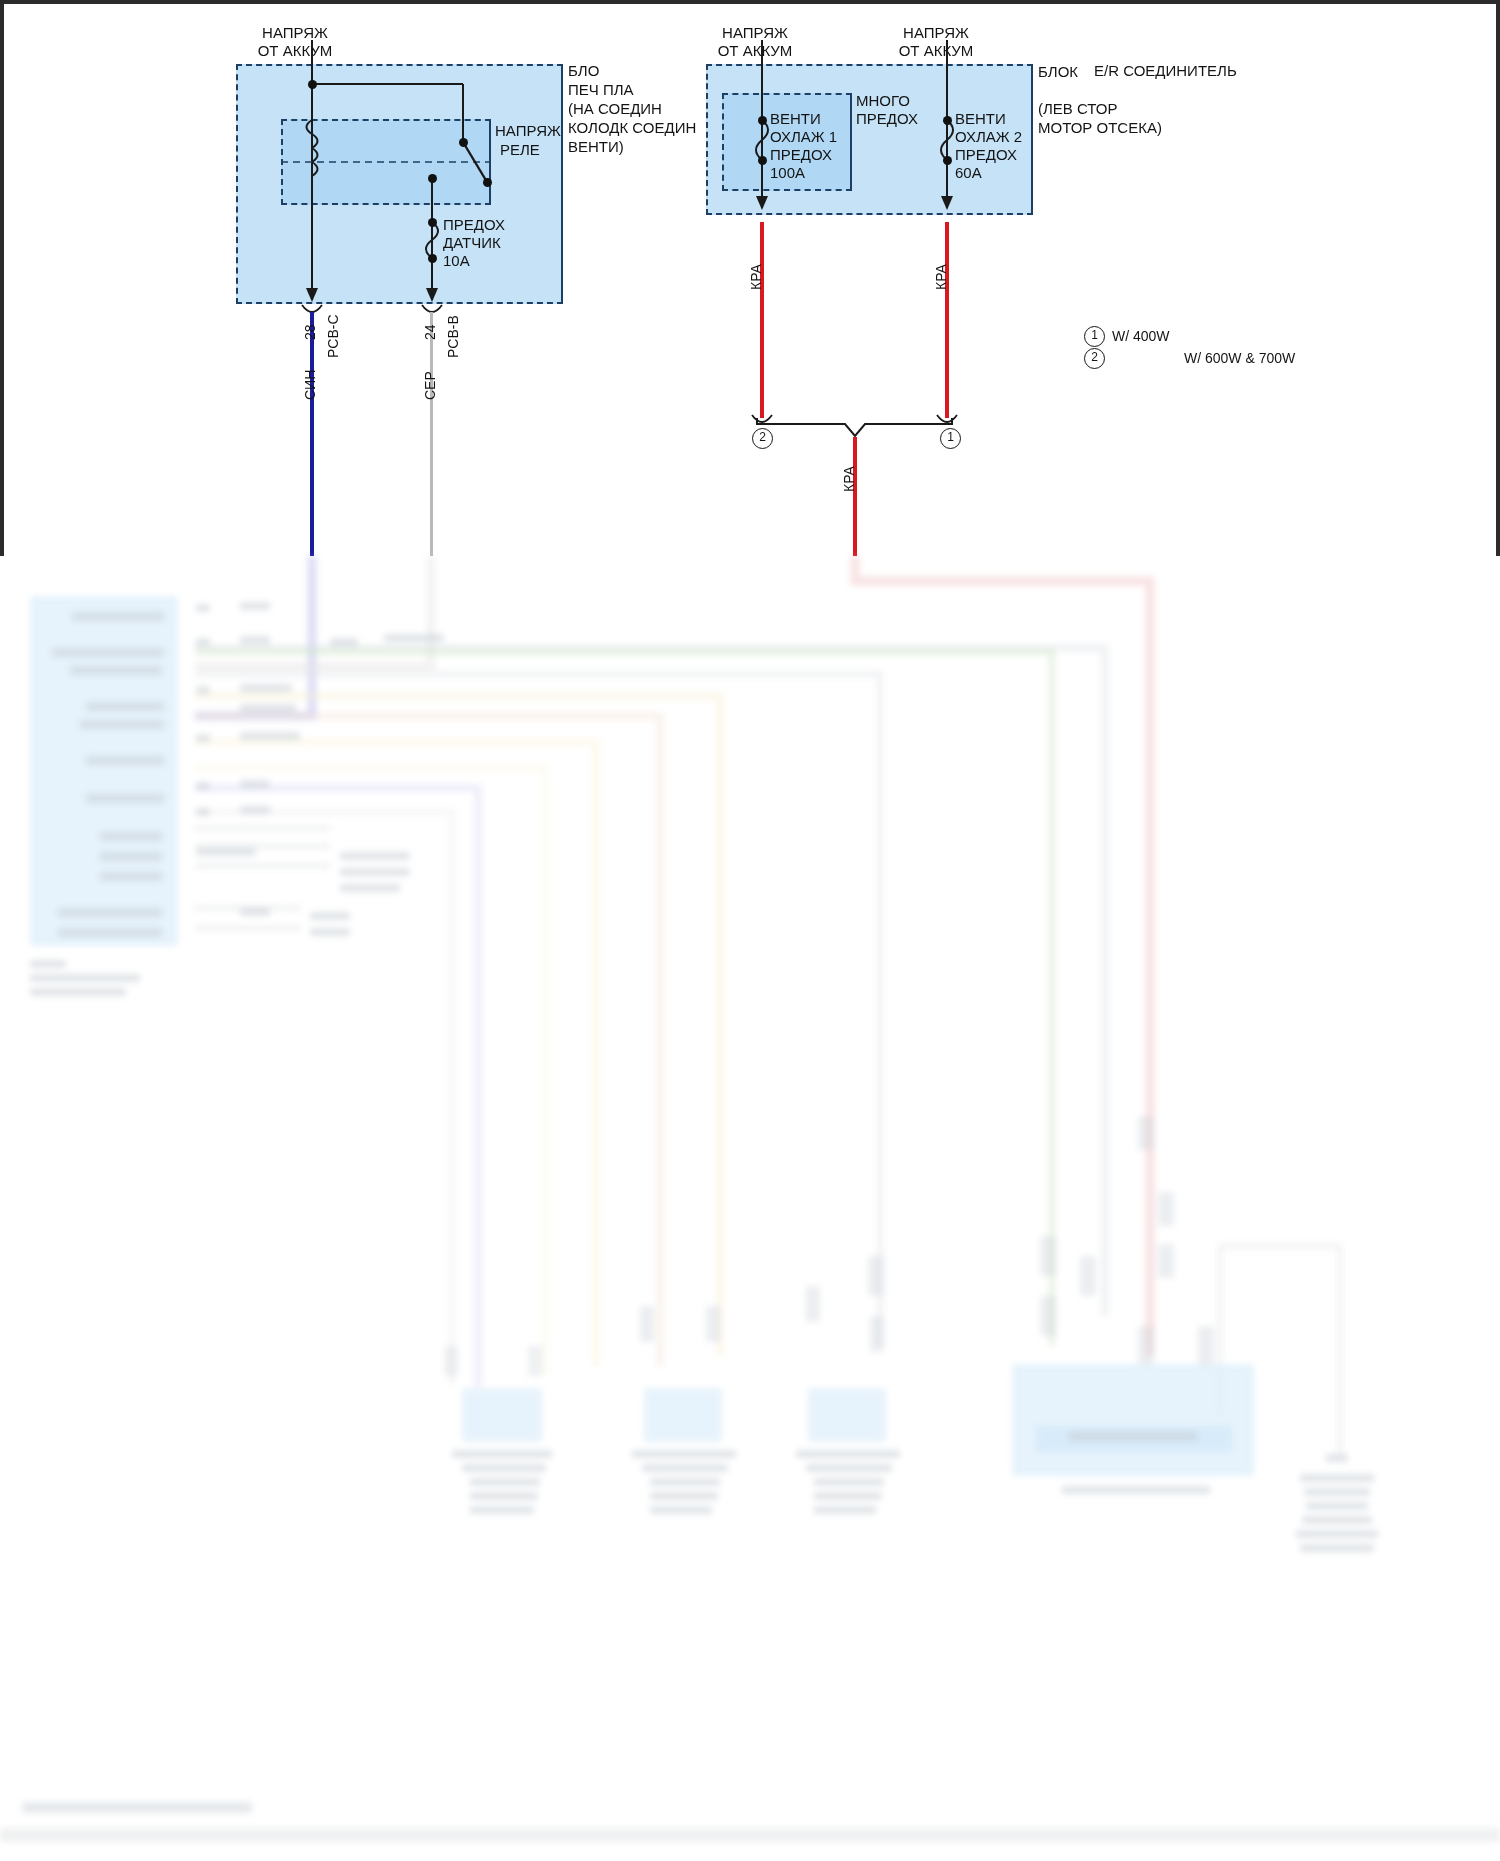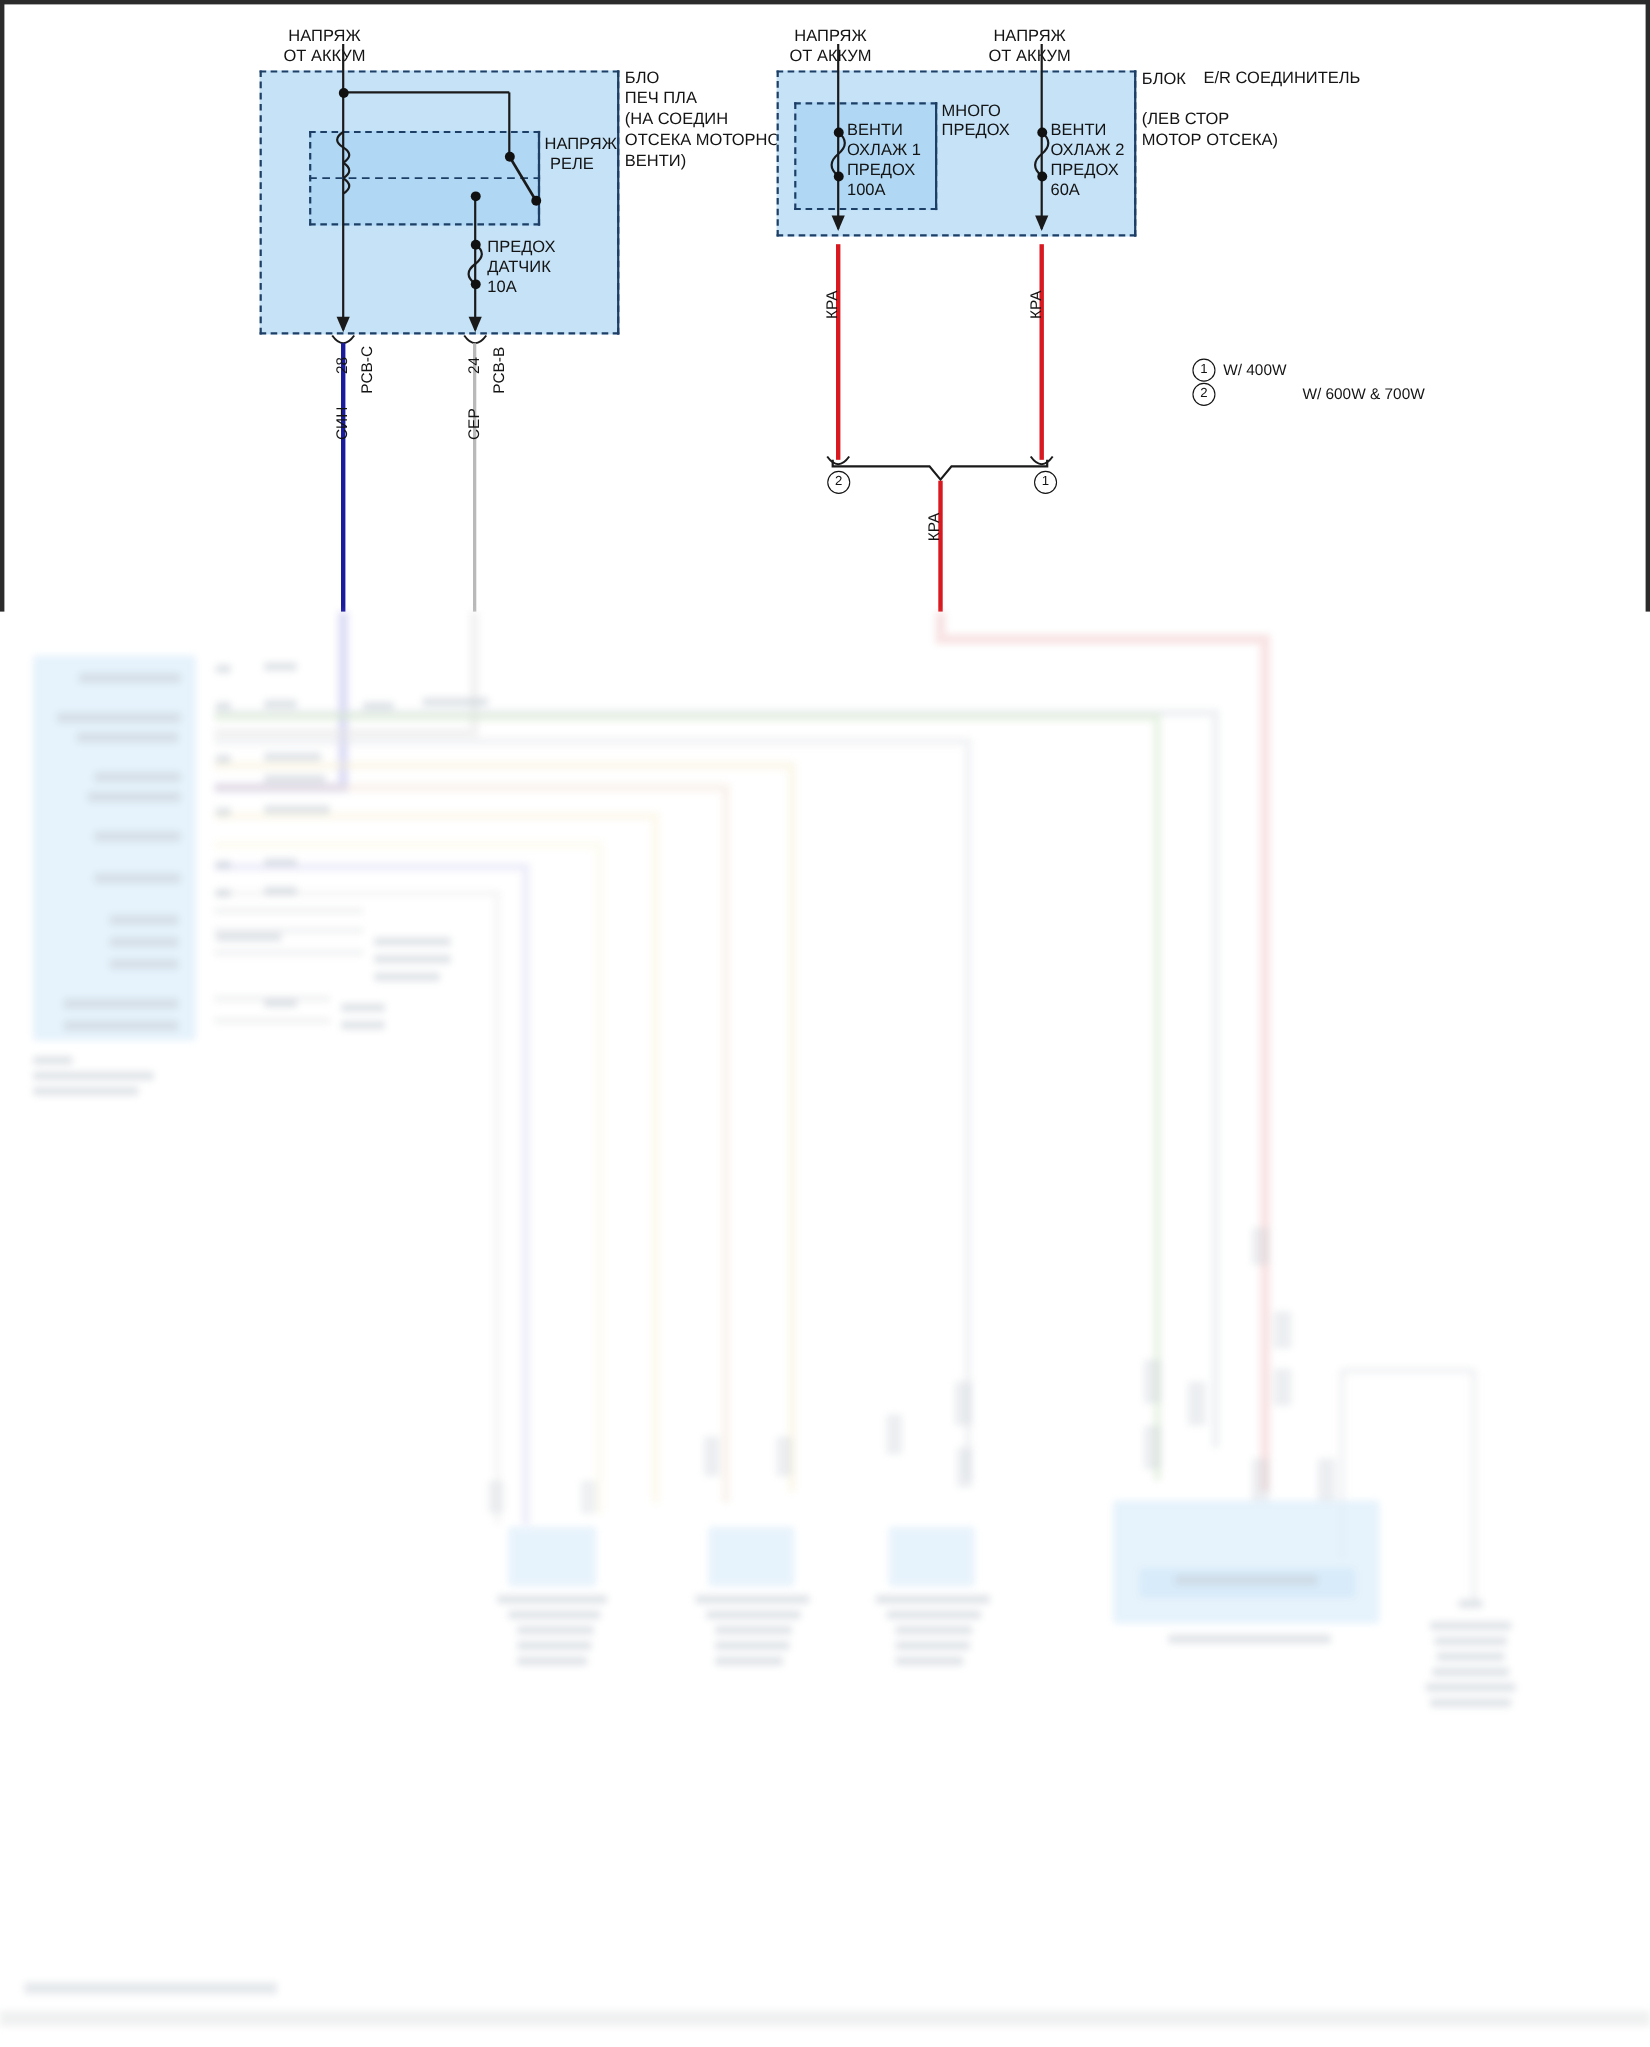--- a/index.html
+++ b/index.html
@@ -91,21 +91,21 @@
     <div class="dashbox inner" style="left:281px;top:119px;width:210px;height:86px;"></div>
 
     <div class="edgerule" style="left:489px;top:119px;height:86px;"></div>
     <div class="t t-lbl" style="left:495px;top:122px;"><span>НАПРЯЖ</span></div>
     <div class="t t-lbl" style="left:500px;top:141px;"><span>РЕЛЕ</span></div>
 
     <div class="edgerule" style="left:561px;top:64px;height:240px;"></div>
     <div class="t t-lbl" style="left:568px;top:62px;"><span>БЛО</span></div>
     <div class="t t-lbl" style="left:568px;top:81px;"><span>ПЕЧ ПЛА</span></div>
     <div class="t t-lbl" style="left:568px;top:100px;"><span>(НА СОЕДИН</span></div>
-    <div class="t t-lbl" style="left:568px;top:119px;"><span>ОТСЕКА МОТОРНО</span></div>
+    <div class="t t-lbl" style="left:568px;top:119px;"><span>КОЛОДК СОЕДИН</span></div>
     <div class="t t-lbl" style="left:568px;top:138px;"><span>ВЕНТИ)</span></div>
 
     <div class="t t-lbl" style="left:443px;top:216px;"><span>ПРЕДОХ</span></div>
     <div class="t t-lbl" style="left:443px;top:234px;"><span>ДАТЧИК</span></div>
     <div class="t t-lbl" style="left:443px;top:252px;"><span>10А</span></div>
 
     <svg class="svgroot" width="1500" height="560">
 
       <line x1="312" y1="40" x2="312" y2="300" stroke="#1a1a1a" stroke-width="2"></line>
       <polygon points="312,302 306,288 318,288" fill="#1a1a1a"></polygon>

